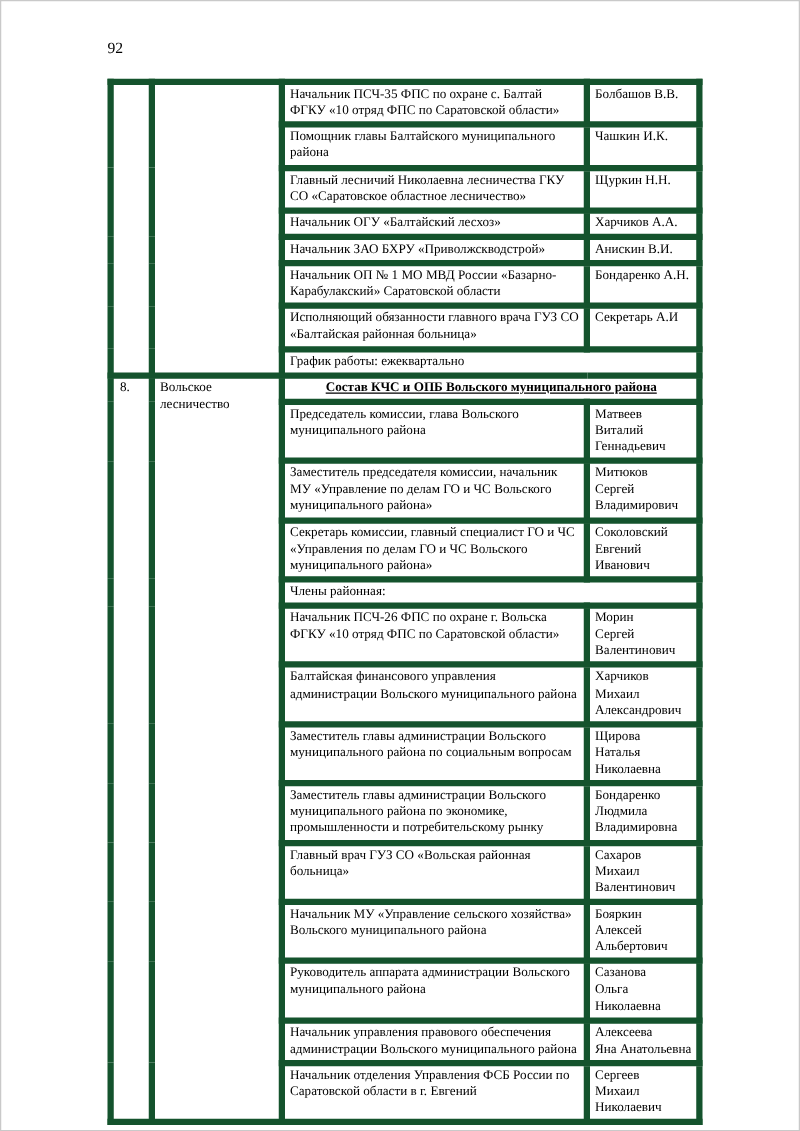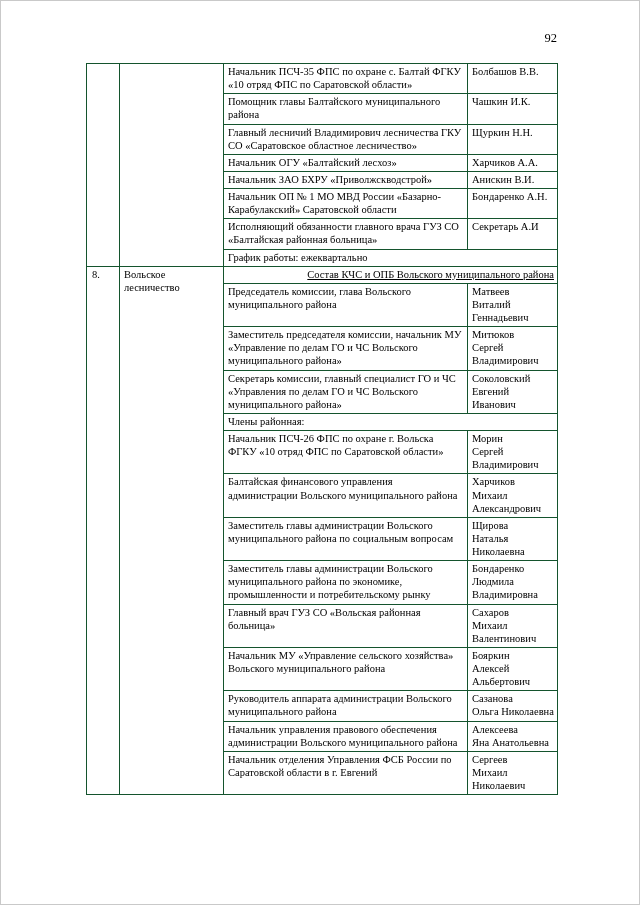--- a/index.html
+++ b/index.html
@@ -12,43 +12,43 @@
   .page {
     position: relative;
     width: 640px; height: 905px;
     background: #fff;
     border: 1px solid #c9c9c9;
     overflow: hidden;
   }
   .page-number {
     position: absolute;
     top: 30px; left: 85px; width: 471px;
-    text-align: right;
+    text-align: left;
     font-size: 12.5px;
   }
   table.doc-table {
     position: absolute;
     left: 85px; top: 62px;
     width: 471px;
     border-collapse: collapse;
     table-layout: fixed;
     font-size: 10.5px;
     line-height: 1.25;
   }
   .doc-table td {
-    border: 1px solid #14532d;
+    border: 5px solid #14532d;
     vertical-align: top;
     padding: 1px 3px 2px 4px;
   }
   .doc-table td.num { padding-left: 5px; }
   .doc-table td.name { white-space: pre-line; margin-left: 42px; }
   .doc-table td.header-cell {
-    font-weight: normal;
+    font-weight: bold;
     text-decoration: underline;
-    text-align: right;
+    text-align: center;
   }
 </style>
 </head>
 <body>
 
 <div class="page">
 
   <div class="page-number">92</div>
 
   <table class="doc-table">
@@ -64,21 +64,21 @@
         <td class="num" rowspan="8"></td>
         <td class="district" rowspan="8"></td>
         <td class="pos">Начальник ПСЧ-35 ФПС по охране с. Балтай ФГКУ «10 отряд ФПС по Саратовской области»</td>
         <td class="name">Болбашов В.В.</td>
       </tr>
       <tr>
         <td class="pos">Помощник главы Балтайского муниципального района</td>
         <td class="name">Чашкин И.К.</td>
       </tr>
       <tr>
-        <td class="pos">Главный лесничий Владимирович лесничества ГКУ СО «Саратовское областное лесничество»</td>
+        <td class="pos">Главный лесничий Николаевна лесничества ГКУ СО «Саратовское областное лесничество»</td>
         <td class="name">Щуркин Н.Н.</td>
       </tr>
       <tr>
         <td class="pos">Начальник ОГУ «Балтайский лесхоз»</td>
         <td class="name">Харчиков А.А.</td>
       </tr>
       <tr>
         <td class="pos">Начальник ЗАО БХРУ «Приволжскводстрой»</td>
         <td class="name">Анискин В.И.</td>
       </tr>
@@ -113,21 +113,21 @@
         <td class="pos">Секретарь комиссии, главный специалист ГО и ЧС «Управления по делам ГО и ЧС Вольского муниципального района»</td>
         <td class="name">Соколовский
 Евгений Иванович</td>
       </tr>
       <tr>
         <td class="pos note" colspan="2">Члены районная:</td>
       </tr>
       <tr>
         <td class="pos">Начальник ПСЧ-26 ФПС по охране г. Вольска ФГКУ «10 отряд ФПС по Саратовской области»</td>
         <td class="name">Морин
-Сергей Владимирович</td>
+Сергей Валентинович</td>
       </tr>
       <tr>
         <td class="pos">Балтайская финансового управления администрации Вольского муниципального района</td>
         <td class="name">Харчиков
 Михаил Александрович</td>
       </tr>
       <tr>
         <td class="pos">Заместитель главы администрации Вольского муниципального района по социальным вопросам</td>
         <td class="name">Щирова
 Наталья Николаевна</td>

